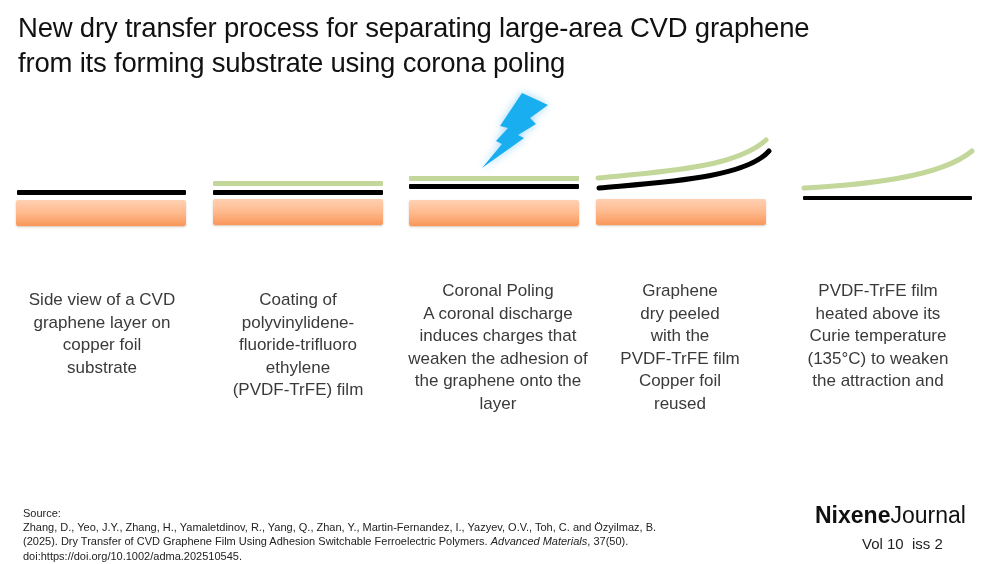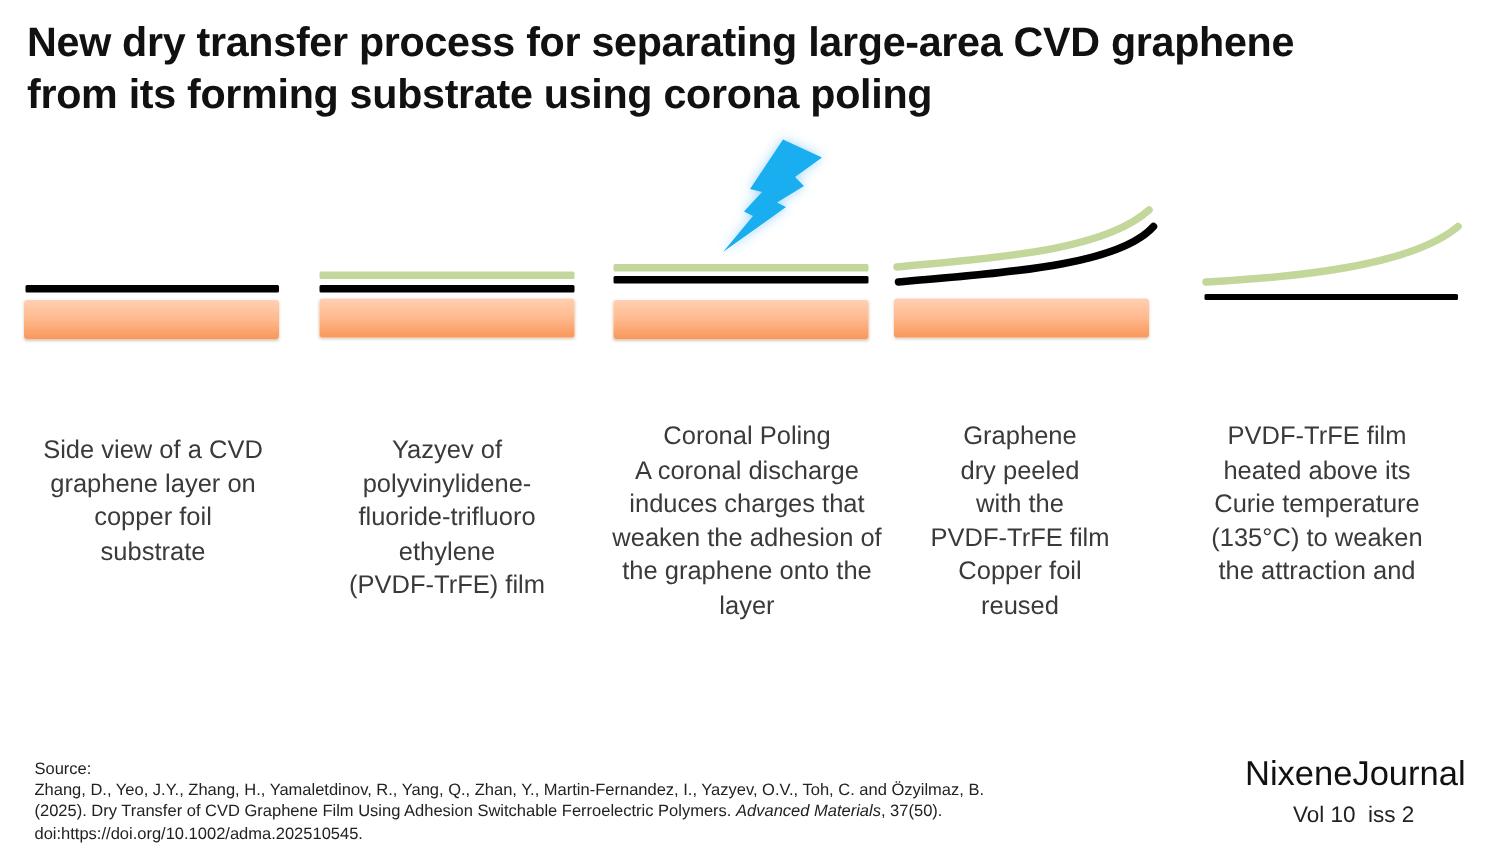--- a/index.html
+++ b/index.html
@@ -2,42 +2,42 @@
 <html><head>
 <meta charset="utf-8">
 <style>
   html, body { margin: 0; padding: 0; }
   body {
     width: 1000px; height: 564px; background: #ffffff; position: relative; overflow: hidden;
     font-family: "Liberation Sans", "DejaVu Sans", sans-serif; color: #222;
   }
   .title {
     position: absolute; left: 18px; top: 10px; width: 960px;
-    font-size: 27.5px; line-height: 35px; color: #111; font-weight: bold; letter-spacing: -0.2px;
+    font-size: 27.5px; line-height: 35px; color: #111; font-weight: normal; letter-spacing: -0.2px;
   }
   .title div { white-space: nowrap; }
   .cu {
     position: absolute; height: 26px; border-radius: 2px;
     background: linear-gradient(to bottom, #ffd0b3 0%, #ffb98d 50%, #f8975a 100%);
     box-shadow: 0 1px 2px rgba(150,90,40,0.35);
   }
   .gr { position: absolute; height: 5px; background: #000; border-radius: 1px; }
   .pv { position: absolute; height: 5px; background: #c4d79b; border-radius: 1px; }
   .cap {
     position: absolute; text-align: center; font-size: 17px; line-height: 22.5px; color: #3a3a3a; margin-top: 42px;
   }
   .cap div { white-space: nowrap; }
   .source {
     position: absolute; left: 23px; top: 487px; font-size: 11px; line-height: 14.2px; color: #222; margin-top: 19px;
   }
   .source div { white-space: nowrap; }
   .brand {
     position: absolute; left: 815px; top: 502px; font-size: 23px; color: #111; white-space: nowrap;
   }
-  .brand b { font-weight: normal; margin-left: 15px; }
+  .brand b { font-weight: bold; }
   .issue {
     position: absolute; left: 862px; top: 535px; font-size: 15px; color: #222; white-space: nowrap;
   }
   svg.abs { position: absolute; left: 0; top: 0; }
 </style>
 </head>
 <body>
 
 <div class="title">
   <div>New dry transfer process for separating large-area CVD graphene</div>
@@ -86,21 +86,21 @@
 </div>
 
 <div class="cap" style="left:10px; top:247px; width:184px;">
   <div>Side view of a CVD</div>
   <div>graphene layer on</div>
   <div>copper foil</div>
   <div>substrate</div>
 </div>
 
 <div class="cap" style="left:205px; top:247px; width:186px;">
-  <div>Yazyev of</div>
+  <div>Coating of</div>
   <div>polyvinylidene-</div>
   <div>fluoride-trifluoro</div>
   <div>ethylene</div>
   <div>(PVDF-TrFE) film</div>
 </div>
 
 <div class="cap" style="left:392px; top:238px; width:212px;">
   <div>Coronal Poling</div>
   <div>A coronal discharge</div>
   <div>induces charges that</div>

